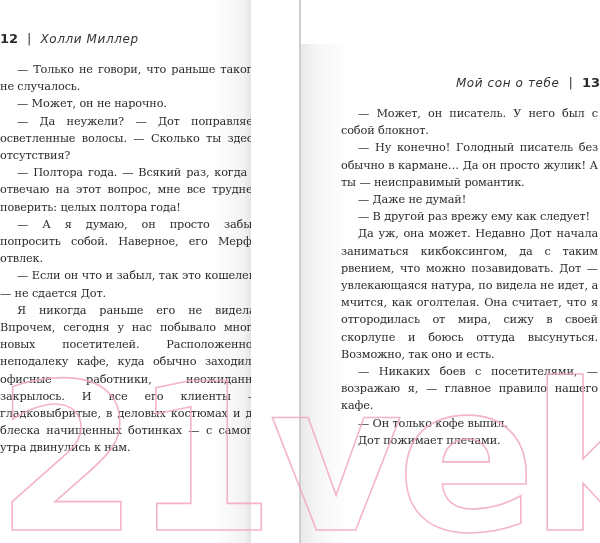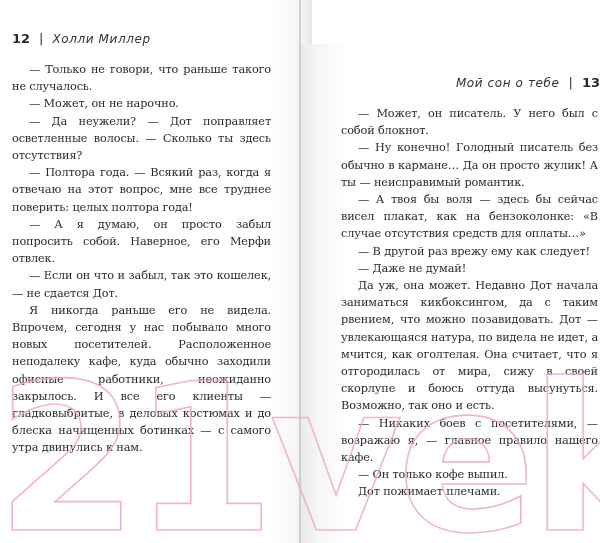--- a/index.html
+++ b/index.html
@@ -5,21 +5,21 @@
   html, body { margin: 0; padding: 0; }
   body {
     width: 600px; height: 543px; overflow: hidden; position: relative;
     background: #ffffff;
     font-family: "DejaVu Serif", "Liberation Serif", serif;
     color: #2b2b2b;
   }
   .page {
     position: absolute; top: 0; height: 543px; overflow: hidden;
   }
-  .page-left { left: 12px; width: 300px;
+  .page-left { left: 0; width: 251px;
     background: linear-gradient(to right, #ffffff 0%, #ffffff 85%, #f3f3f3 97%, #e4e4e4 100%);
     text-decoration: underline;
   }
   .page-right { left: 300px; width: 300px;
     background: linear-gradient(to right, #e9e9e9 0%, #f6f6f6 6%, #ffffff 16%, #ffffff 100%);
     margin-top: 44px;
   }
   .spine {
     position: absolute; left: 299px; top: 0; width: 2px; height: 543px;
     background: #cfcfcf;
@@ -68,23 +68,22 @@
   </div>
 </div>
 
 <div class="page page-right">
   <div class="running-head rh-right">
     <span class="title">Мой сон о тебе</span><span class="bar">|</span><span class="num">13</span>
   </div>
   <div class="text text-right">
     <p>— Может, он писатель. У него был с собой блокнот.</p>
     <p>— Ну конечно! Голодный писатель без обычно в кармане… Да он просто жулик! А ты — неисправимый романтик.</p>
-    <p>— А твоя бы воля — здесь бы сейчас висел плакат, как на бензоколонке: «В случае отсутствия средств для оплаты…»</p>
+    <p>— Даже не думай!</p>
     <p>— В другой раз врежу ему как следует!</p>
-    <p>— Даже не думай!</p>
     <p>Да уж, она может. Недавно Дот начала заниматься кикбоксингом, да с таким рвением, что можно позавидовать. Дот — увлекающаяся натура, по видела не идет, а мчится, как оголтелая. Она считает, что я отгородилась от мира, сижу в своей скорлупе и боюсь оттуда высунуться. Возможно, так оно и есть.</p>
     <p>— Никаких боев с посетителями, — возражаю я, — главное правило нашего кафе.</p>
     <p>— Он только кофе выпил.</p>
     <p>Дот пожимает плечами.</p>
 
   </div>
 </div>
 
 <div class="spine"></div>
 

